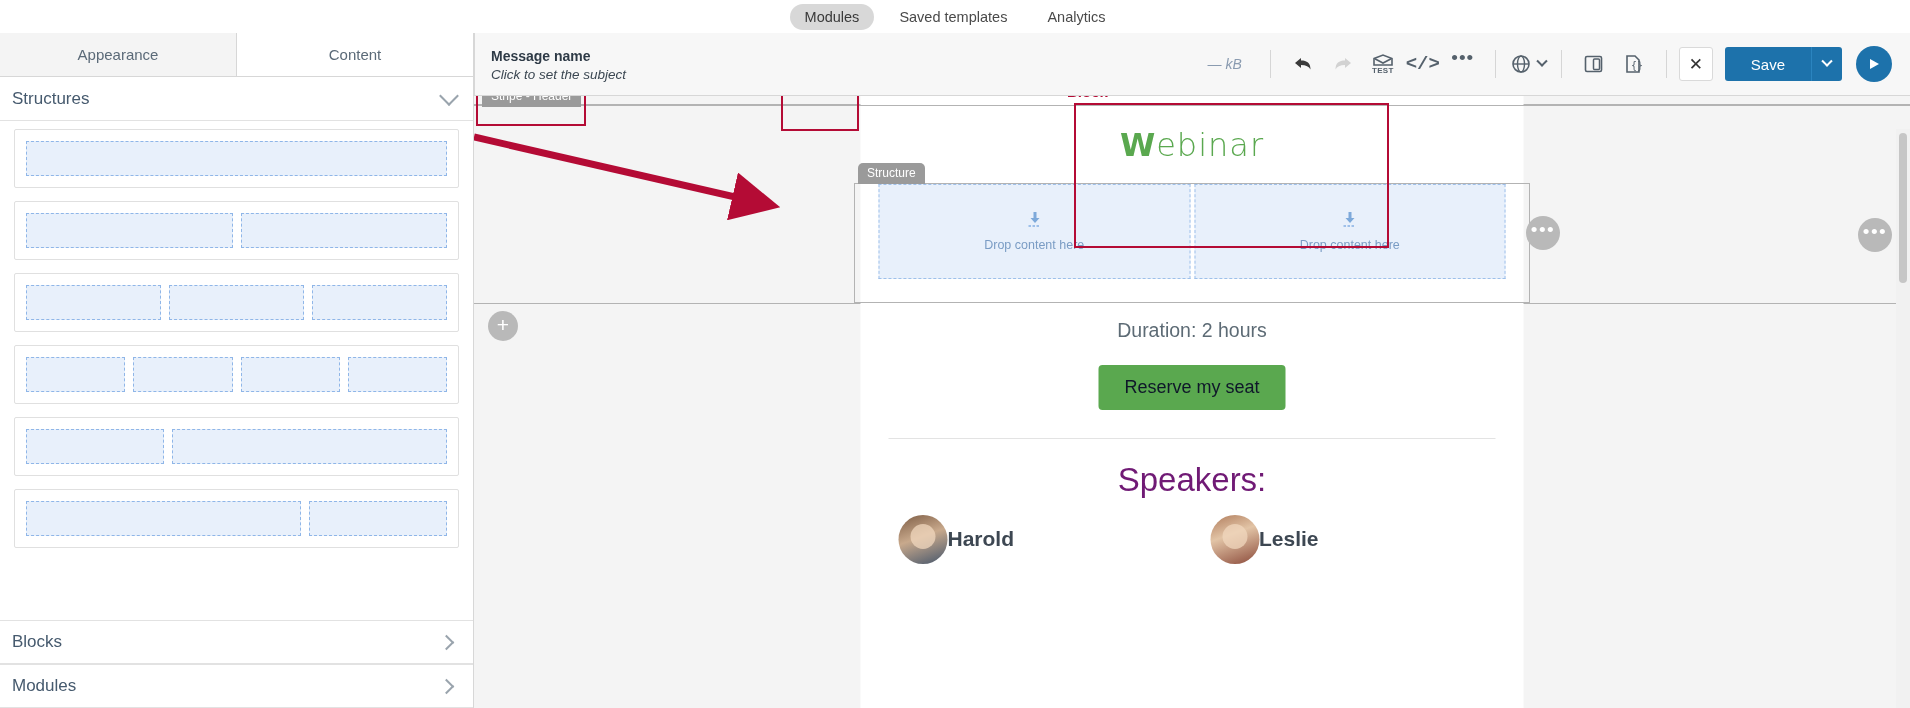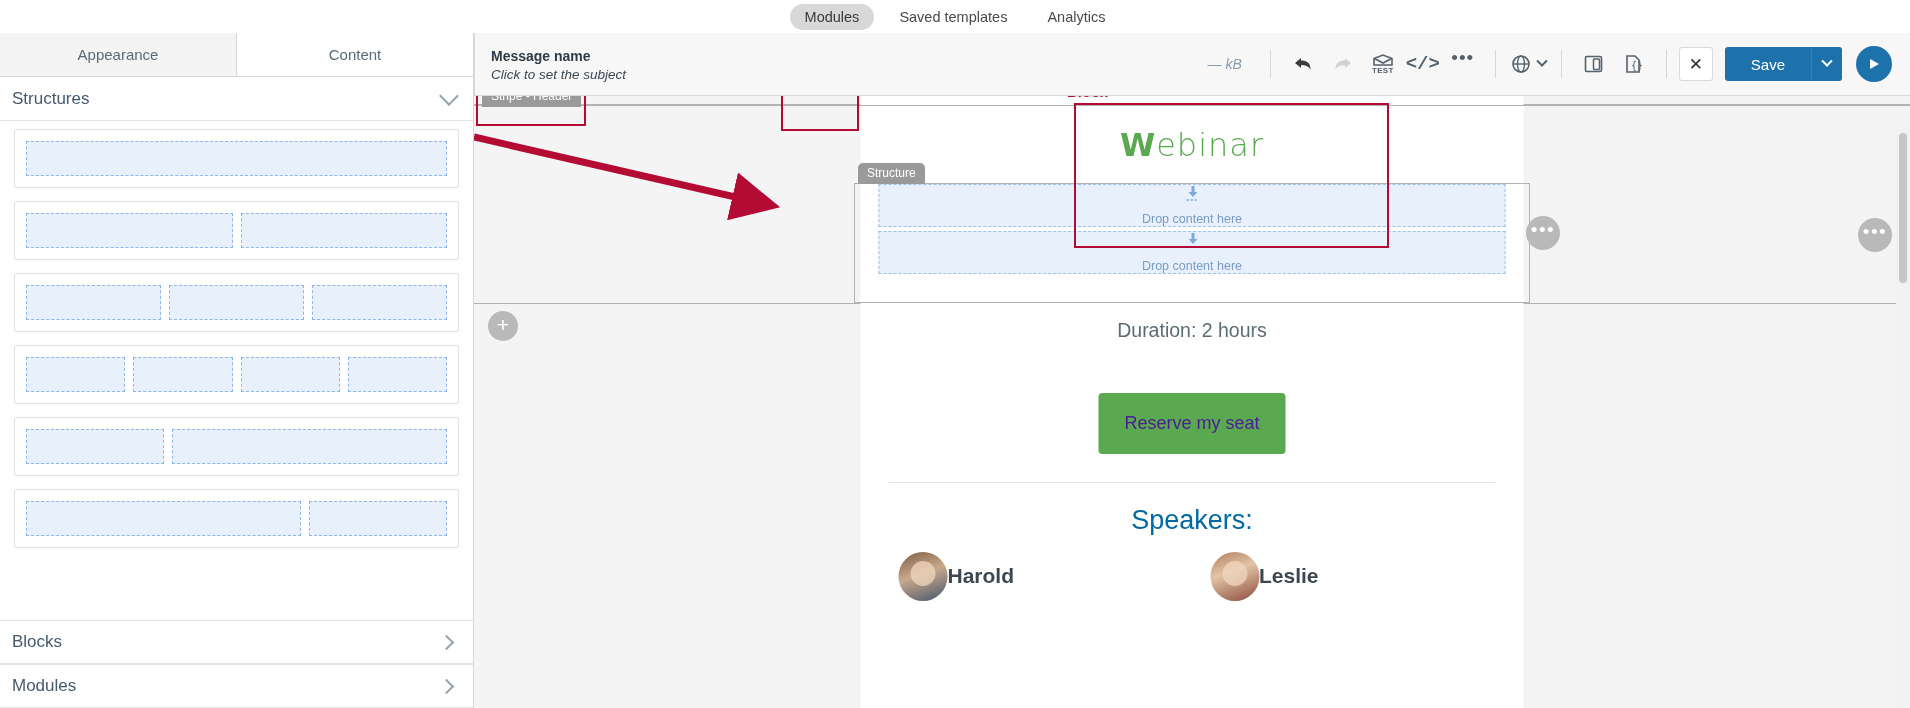--- a/index.html
+++ b/index.html
@@ -165,21 +165,20 @@
     letter-spacing: 1px;
     font-family: "DejaVu Sans", sans-serif;
     font-weight: 300;
   }
   .logo b { font-weight: 700; }
 
   .dropzones {
     display: flex;
     gap: 4px;
     padding: 8px 18px 10px 18px;
-    flex-direction: column;
   }
   .dropzone {
     flex: 1;
     background: #e8f0fb;
     border: 1px dashed #9ec0ea;
     height: 95px;
     display: flex;
     flex-direction: column;
     align-items: center;
     justify-content: center;
@@ -196,36 +195,35 @@
     text-align: center;
     font-size: 19.5px;
     color: #5d6b75;
     padding-top: 14px;
     line-height: 1.28;
   }
   .cta-wrap { text-align: center; padding: 22px 0 0 0; }
   .cta {
     display: inline-block;
     background: #5aa84f;
-    color: #4c1d95;
+    color: #0f172a;
     font-size: 18px;
-    padding: 20px 26px;
+    padding: 12px 26px;
     border-radius: 4px;
     border: none;
     cursor: pointer;
-    margin-top: 28px;
   }
   .divider {
     border-top: 1px solid #e3e3e3;
     margin: 28px 28px 0 28px;
   }
   .speakers-title {
     text-align: center;
-    font-size: 27px;
-    color: #0369a1;
+    font-size: 33px;
+    color: #701a75;
     padding-top: 22px;
   }
   .speakers-row {
     display: flex;
     padding: 16px 38px 0 38px;
     gap: 36px;
   }
   .speaker {
     flex: 1;
     display: flex;

